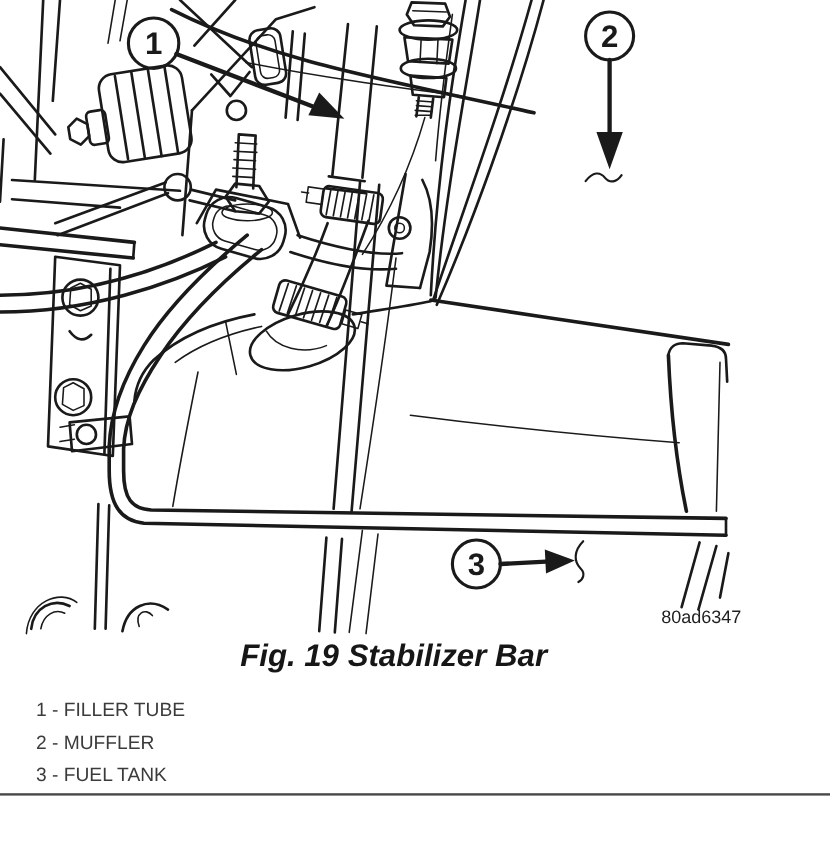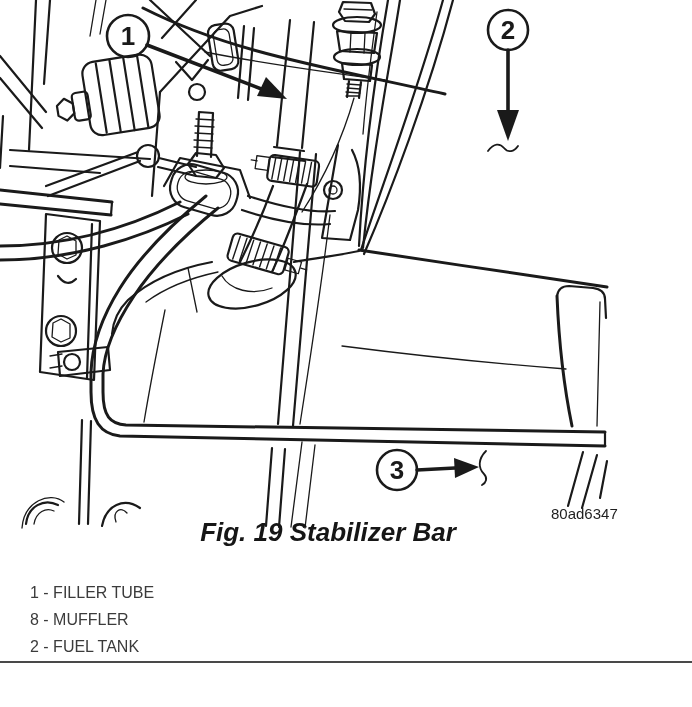--- a/index.html
+++ b/index.html
@@ -11,21 +11,21 @@
   .thin{stroke-width:1.3;}
   .hatch{stroke-width:1.4;}
   .call{stroke-width:2.6;}
   .shaft{stroke-width:3.6;}
   .fillb{fill:#1a1a1a;stroke:none;}
   .squig{fill:none;stroke:#1a1a1a;stroke-width:1.8;stroke-linecap:round;}
   .callnum{font-family:"Liberation Sans", sans-serif;font-size:26px;font-weight:bold;
            fill:#1a1a1a;text-anchor:middle;}
   .wm{font-family:"Liberation Sans", sans-serif;font-size:15px;fill:#1f1f1f;}
   
-  .caption{position:absolute;top:517px;left:0;width:656px;text-align:center;
+  .caption{position:absolute;top:531px;left:0;width:656px;text-align:center;
            font-size:26px;font-weight:bold;font-style:italic;color:#161616;}
   .legend{position:absolute;left:30px;color:#3b3b3b;font-size:16px;white-space:nowrap;}
   .rule{position:absolute;top:661px;left:0;width:692px;border-top:2px solid #494949;height:0;}
 </style>
 </head>
 <body>
 
 <div id="stage">
 
   <svg width="692" height="530" viewBox="0 0 692 530" style="position:absolute;top:0;left:0;">
@@ -207,18 +207,18 @@
       <polygon class="fillb" points="479,467 454,458 455,478"></polygon>
       <path class="squig" d="M486,451 C478,459 478,468 484,474 C488,478 486,483 482,485"></path>
     </g>
 
     <text class="wm" x="551" y="519">80ad6347</text>
   </svg>
 
   <div class="caption">Fig. 19 Stabilizer Bar</div>
 
   <div class="legend" style="top:584px;">1 - FILLER TUBE</div>
-  <div class="legend" style="top:611px;">8 - MUFFLER</div>
-  <div class="legend" style="top:638px;">2 - FUEL TANK</div>
+  <div class="legend" style="top:611px;">2 - MUFFLER</div>
+  <div class="legend" style="top:638px;">3 - FUEL TANK</div>
 
   <div class="rule"></div>
 
 </div>
 
 </body></html>

